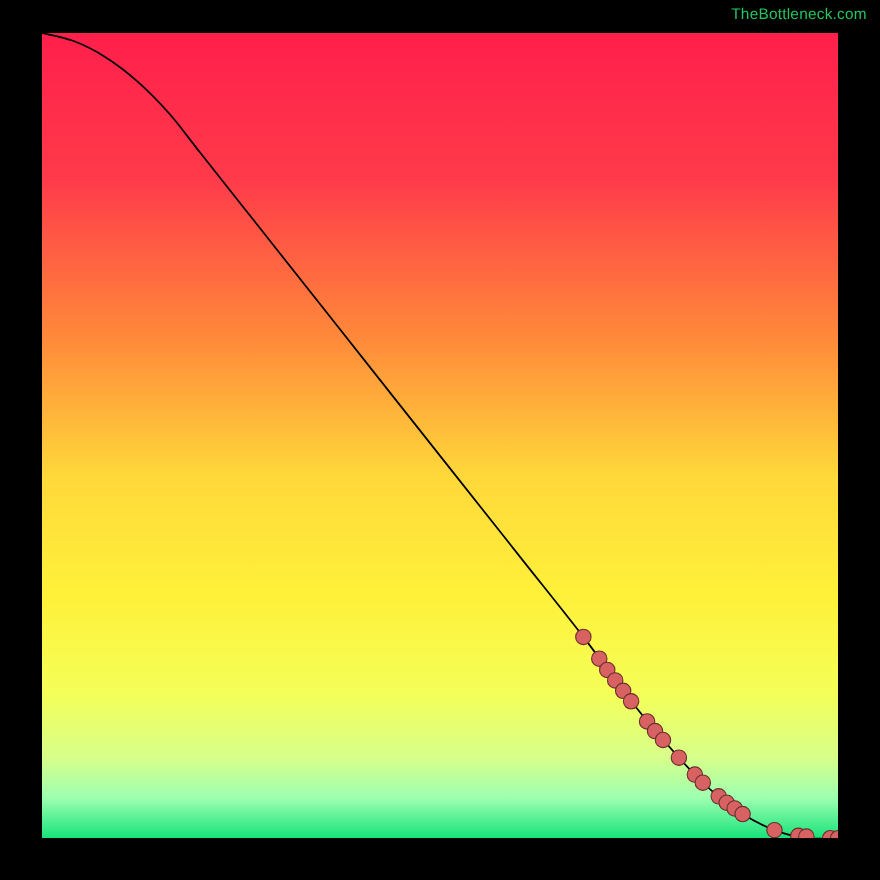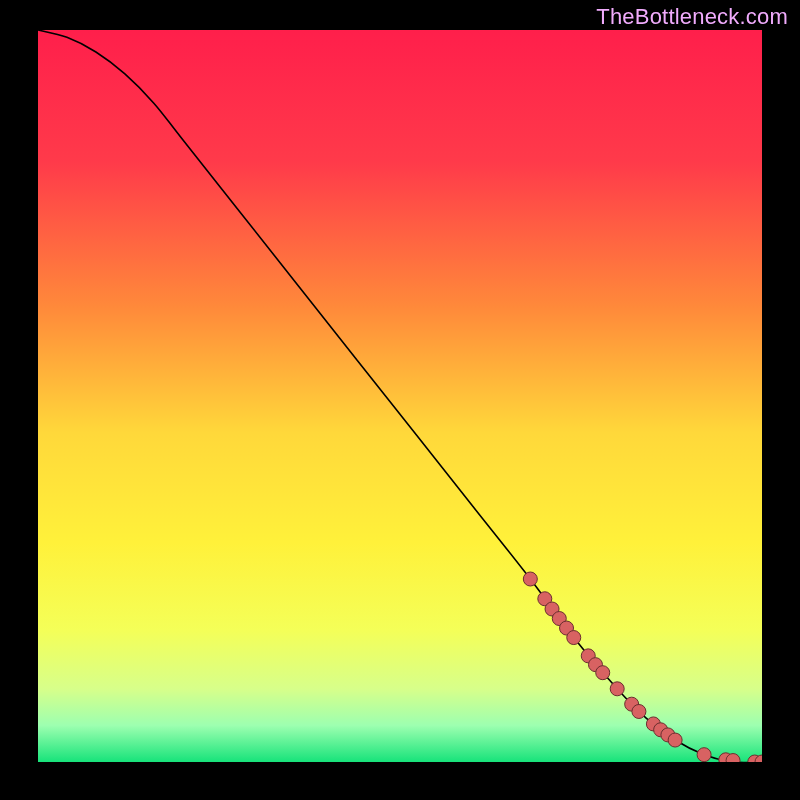--- a/index.html
+++ b/index.html
@@ -14,22 +14,22 @@
   .frame {
     position: relative;
     width: 800px;
     height: 800px;
     background: #000;
   }
   .watermark {
     position: absolute;
     top: 4px;
     right: 12px;
-    color: #f0abfc;
-    font-size: 22px;
+    color: #22c55e;
+    font-size: 14px;
     font-weight: 500;
     letter-spacing: 0.2px;
     z-index: 10;
   }
   
   .plot {
     position: absolute;
     left: 38px;
     top: 30px;
     width: 724px;   

